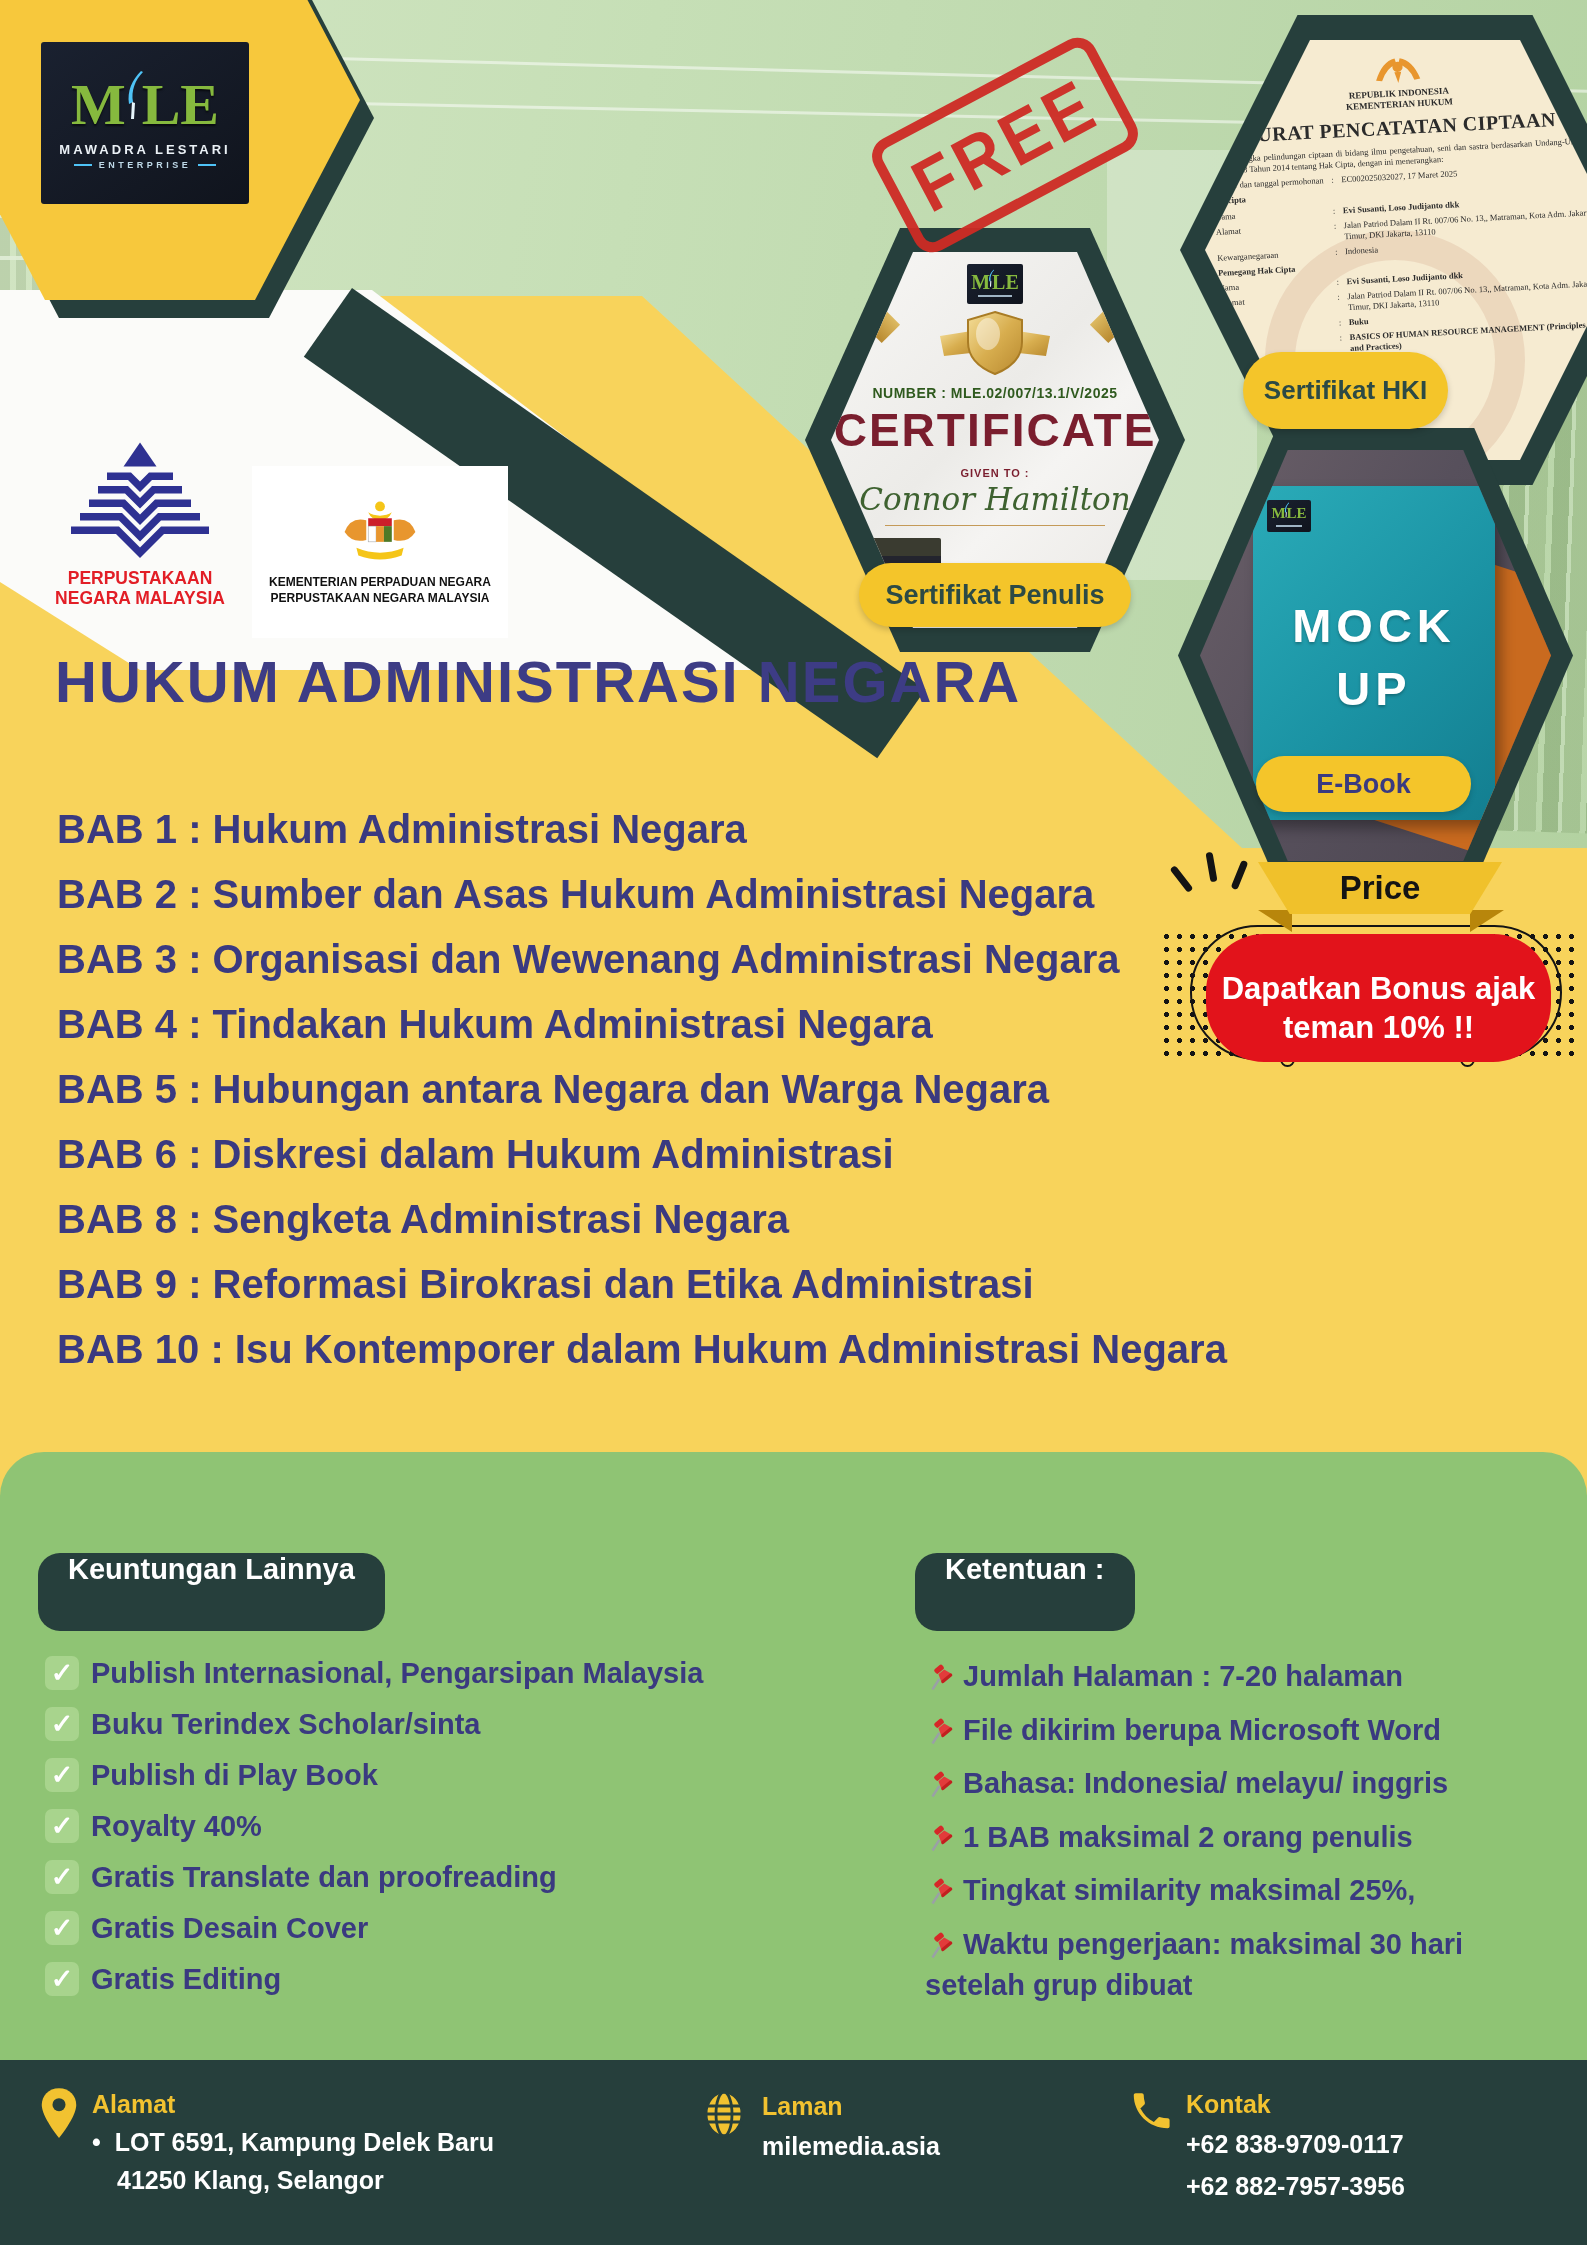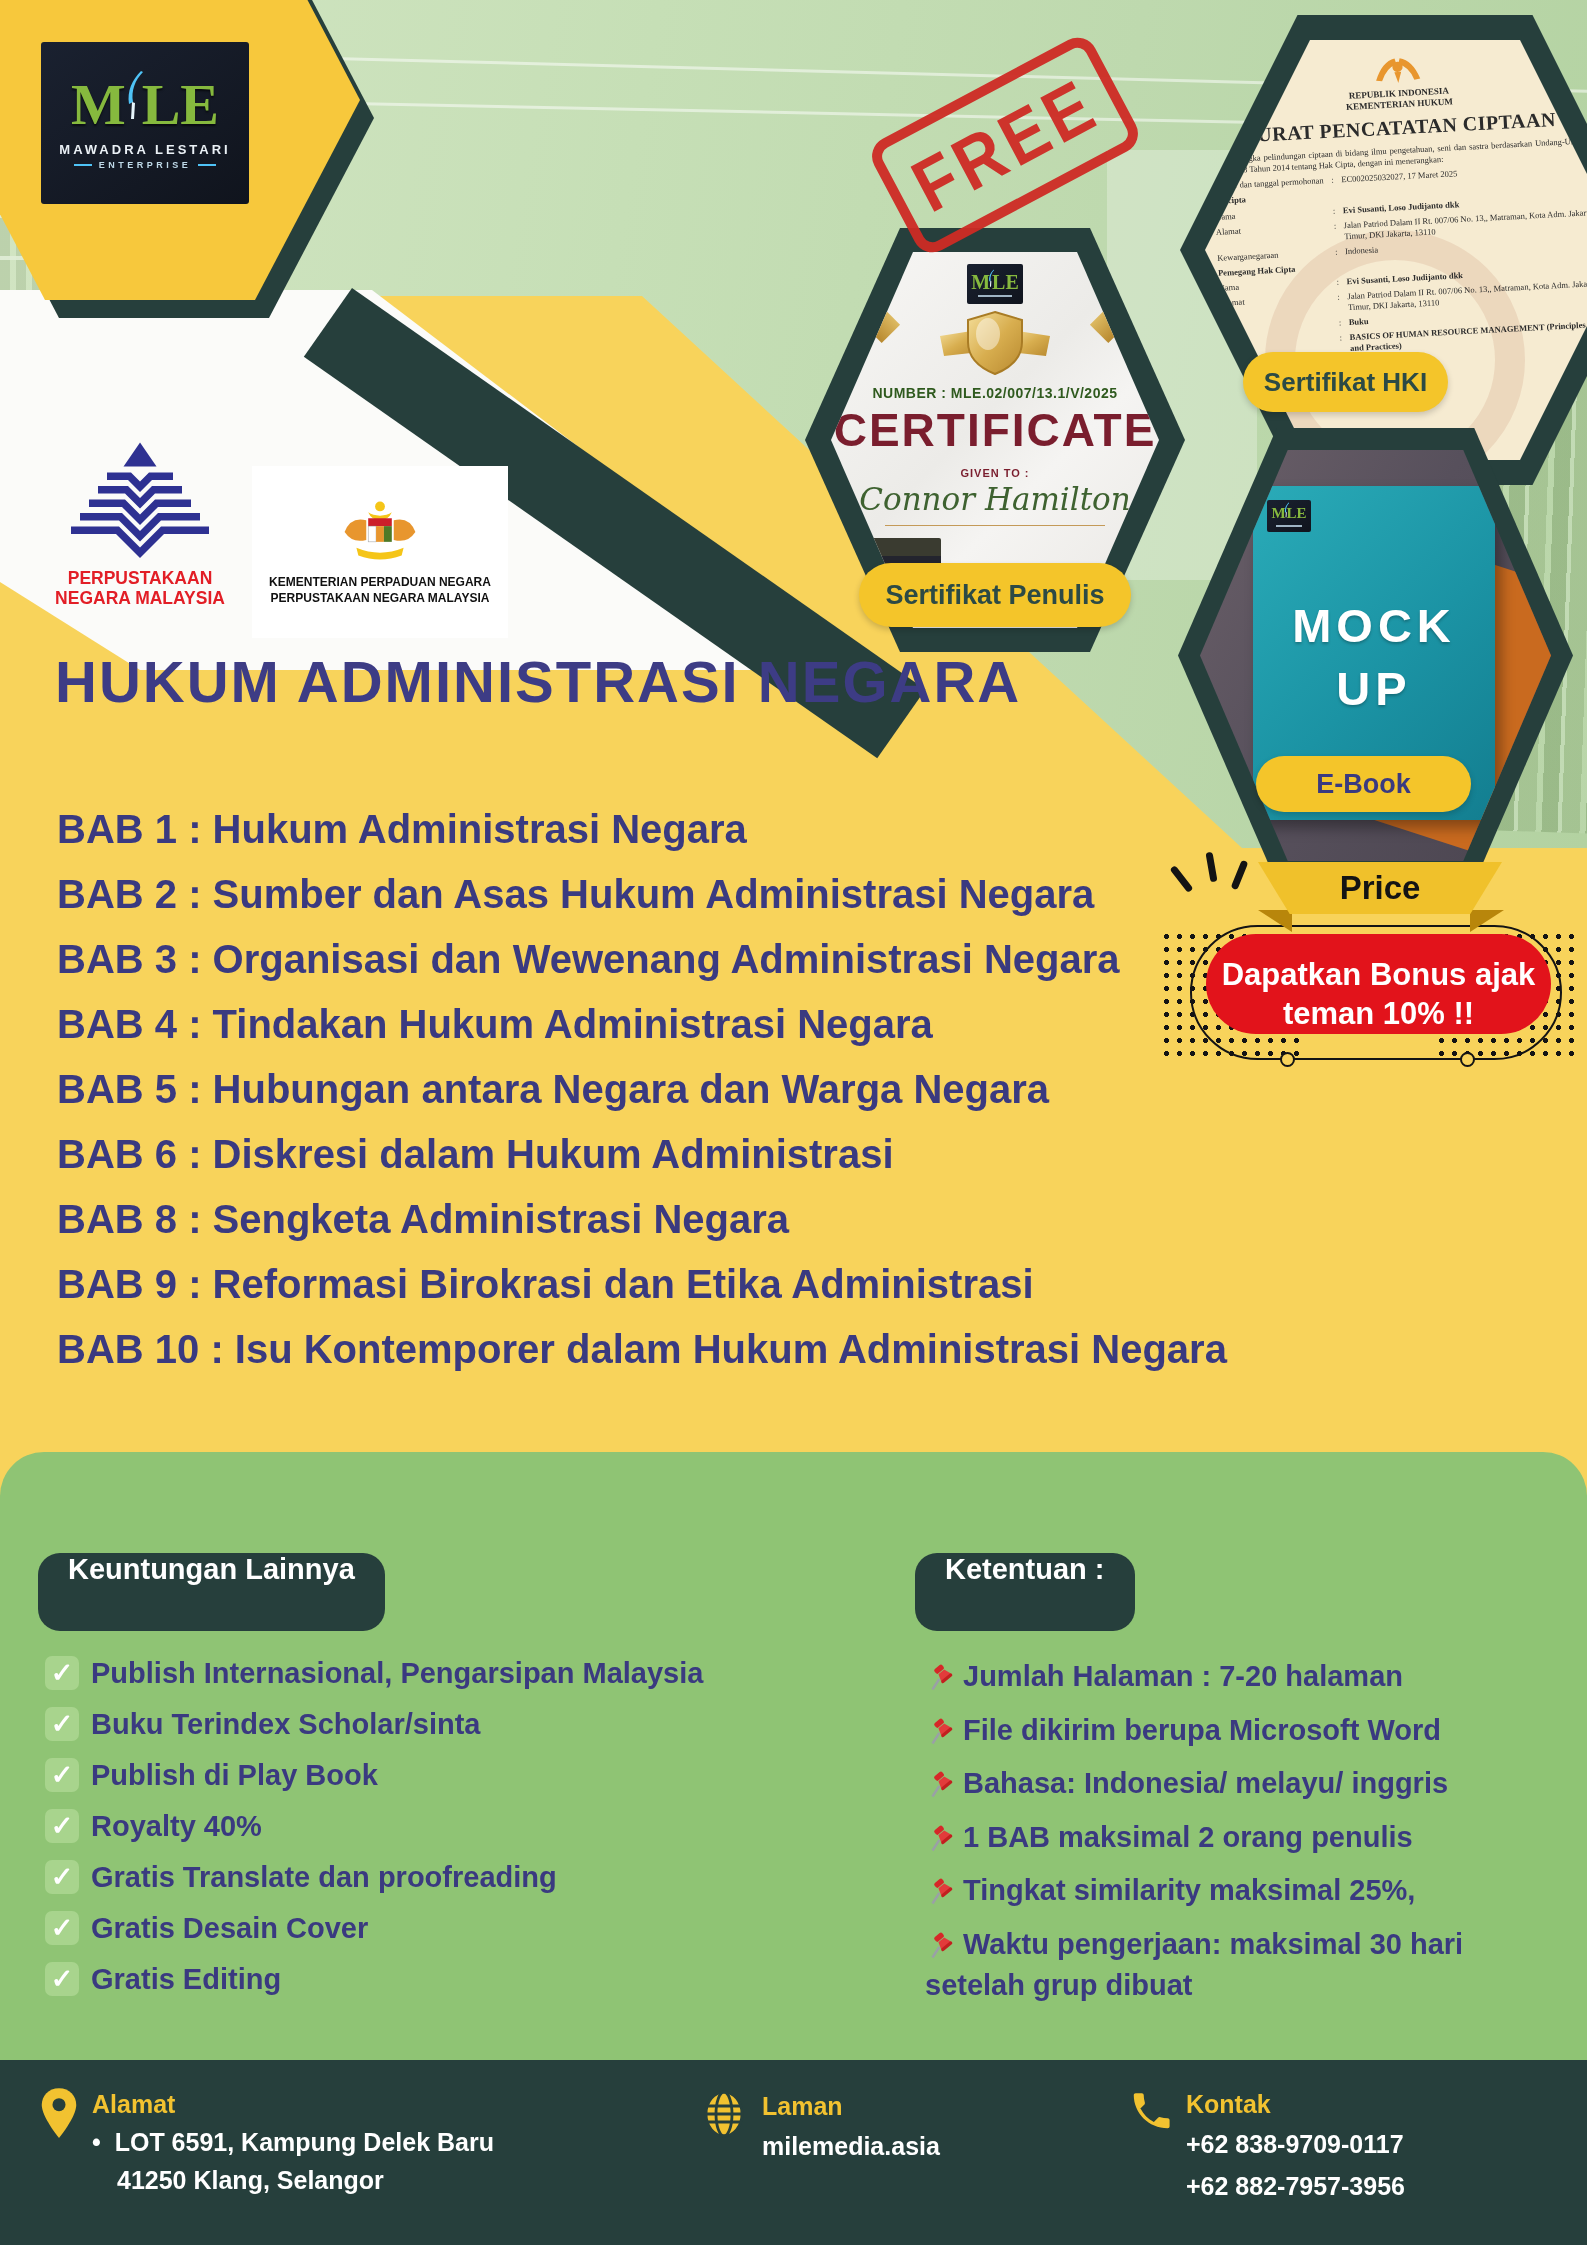--- a/index.html
+++ b/index.html
@@ -104,21 +104,21 @@
     background:linear-gradient(120deg,#6a5f68 0%,#57505c 45%,#4b4550 100%); }
   .mock-orange { position:absolute; right:18px; top:110px; width:150px; height:280px; background:#C96A1F; transform:rotate(18deg); }
   .mock-book { position:absolute; left:53px; top:36px; width:242px; height:334px; border-radius:8px;
     background:linear-gradient(135deg,#2AABB8 0%,#1B93A4 55%,#137E90 100%); box-shadow:6px 8px 14px rgba(0,0,0,.35); }
   .mock-title { position:absolute; left:0; top:108px; width:100%; text-align:center; color:#fff; font-weight:bold;
     font-size:47px; letter-spacing:5px; line-height:1.35; text-shadow:0 2px 3px rgba(0,0,0,.25); }
   
   .pill { position:absolute; background:#F4C52A; border-radius:40px; display:flex; align-items:center; justify-content:center;
     font-weight:bold; color:#2C4A45; z-index:45; box-shadow:0 3px 6px rgba(0,0,0,.18); }
   .pill-penulis { left:859px; top:563px; width:272px; height:64px; font-size:27px; }
-  .pill-hki { left:1243px; top:352px; width:205px; height:60px; font-size:26px; }
+  .pill-hki { left:1243px; top:352px; width:205px; height:77px; font-size:26px; }
   .pill-ebook { left:1256px; top:756px; width:215px; height:56px; font-size:27px; color:#3A3A80; }
   
   .pnm-logo { position:absolute; left:40px; top:442px; width:200px; z-index:10; text-align:center; }
   .pnm-text { margin-top:4px; color:#E21E26; font-weight:bold; font-size:17.5px; line-height:1.15; }
   .ministry-box { position:absolute; left:252px; top:466px; width:256px; height:172px; background:#fff; z-index:10;
     display:flex; flex-direction:column; align-items:center; justify-content:center; }
   .ministry-text { margin-top:6px; color:#111; font-weight:bold; font-size:12px; line-height:1.3; text-align:center; }
   
   .main-title { position:absolute; left:55px; top:648px; z-index:20; font-size:58px; font-weight:bold; letter-spacing:2px;
     color:#3D3C85; }
@@ -140,21 +140,21 @@
   .term-row { font-size:29px; font-weight:bold; color:#3A3A80; margin-bottom:13px; line-height:1.4; }
   .term-row svg { vertical-align:-6px; margin-right:8px; }
   
   .price-wrap { position:absolute; left:1160px; top:850px; width:427px; height:235px; z-index:60; }
   .dots { position:absolute; width:145px; height:130px; top:80px;
     background-image:radial-gradient(#141414 2.3px, transparent 2.8px); background-size:13px 13px; }
   .dots.dl { left:0; } .dots.dr { left:275px; }
   .price-outline { position:absolute; left:30px; top:75px; width:372px; height:135px; border:2.5px solid #141414; border-radius:70px; background:transparent; }
   .knob { position:absolute; width:15px; height:15px; border:2.5px solid #141414; border-radius:50%; background:#F8D35B; bottom:-9px; }
   .knob.k1 { left:88px; } .knob.k2 { left:268px; }
-  .price-red { position:absolute; left:46px; top:84px; width:345px; height:100px; border-radius:58px; background:#E2131B;
+  .price-red { position:absolute; left:46px; top:84px; width:345px; height:128px; border-radius:58px; background:#E2131B;
     display:flex; flex-direction:column; align-items:center; justify-content:center; padding-top:22px;
     color:#fff; font-weight:bold; font-size:31px; line-height:1.25; }
   .price-ribbon { position:absolute; left:98px; top:12px; width:244px; height:52px; background:#F0C12B;
     clip-path:polygon(0 0,100% 0,87% 100%,13% 100%); display:flex; align-items:center; justify-content:center;
     font-size:33px; font-weight:bold; color:#141414; }
   .ribbon-fold { position:absolute; width:0; height:0; border-style:solid; top:60px; }
   .rf-l { left:98px; border-width:0 34px 22px 0; border-color:transparent #B8860B transparent transparent; }
   .rf-r { left:310px; border-width:22px 34px 0 0; border-color:#B8860B transparent transparent transparent; }
   .spark { position:absolute; width:7px; height:30px; background:#141414; border-radius:4px; }
   .sp1 { left:18px; top:14px; transform:rotate(-38deg); }

